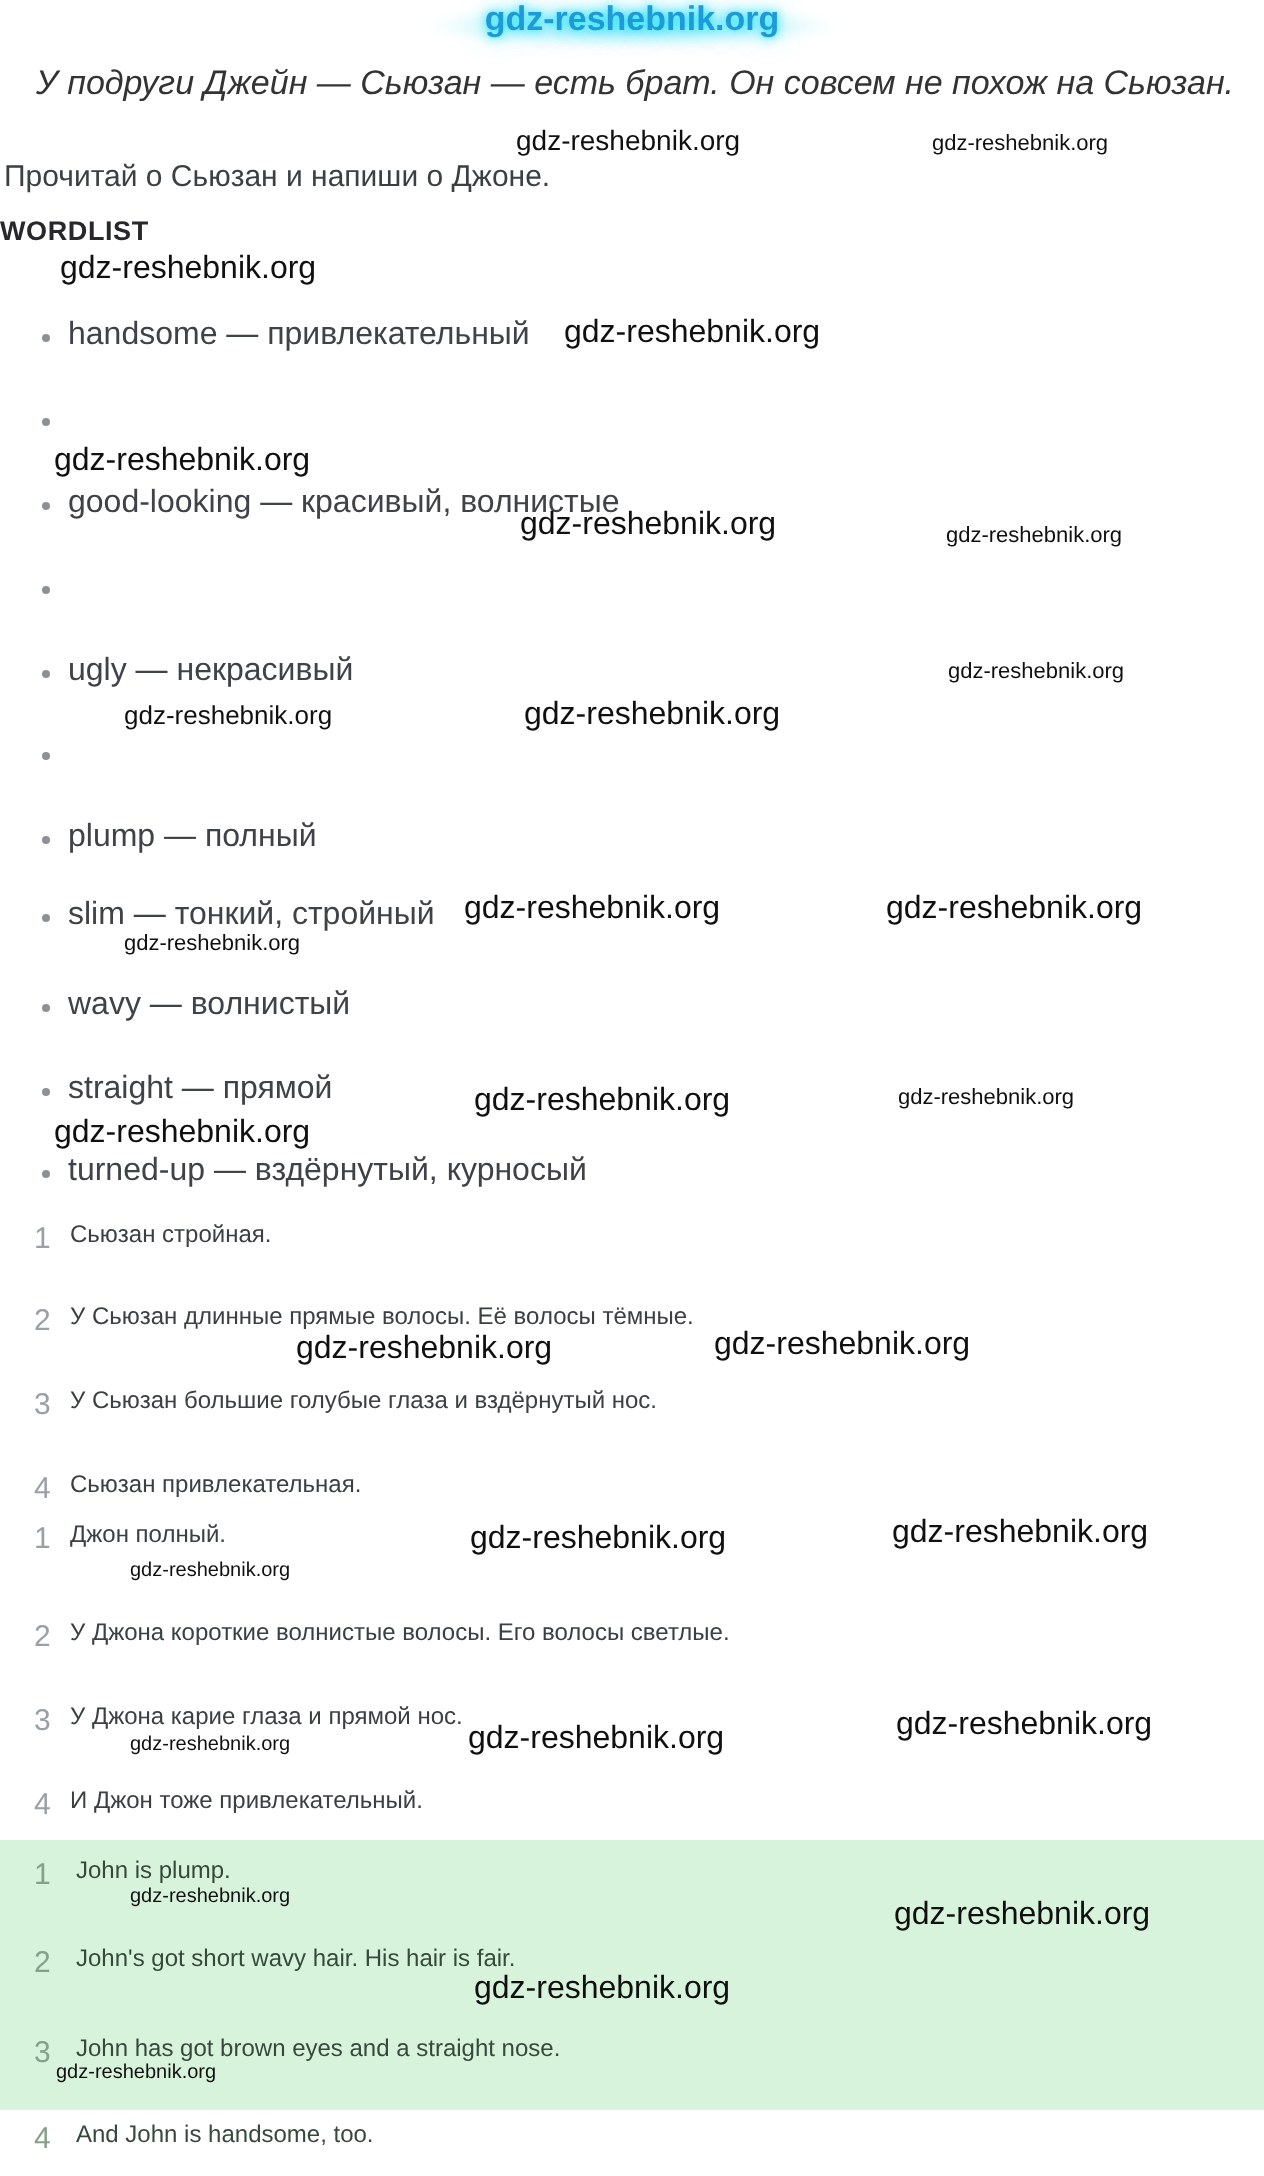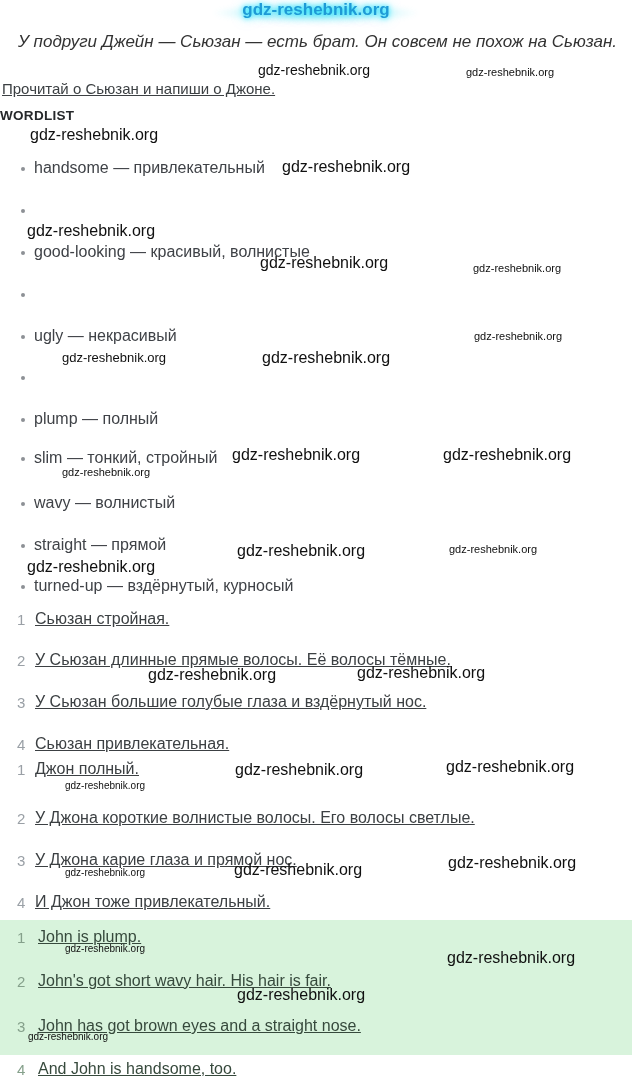--- a/index.html
+++ b/index.html
@@ -29,43 +29,42 @@
     position:relative; font-size:17px; font-weight:700; color:#1e9ad6;
     text-shadow:0 0 5px rgba(0,225,255,.9), 0 0 12px rgba(0,225,255,.55);
   }
   
   .intro1 {
     position:absolute; left:2px; top:32px; font-size:17px; font-style:italic;
     color:#333333; white-space:nowrap;margin-left:16px;
   }
   .intro2 {
     position:absolute; left:2px; top:80px; font-size:15px;
-    color:#3c4043; white-space:nowrap;text-decoration:underline;
+    color:#3c4043; white-space:nowrap;
   }
   .wl-title {
     position:absolute; left:0; top:108px; font-size:13.5px; font-weight:700;
     color:#26282b; letter-spacing:.3px;
   }
   
   .wl-item { position:absolute; left:0; width:600px; height:22px; }
   .dot {
     position:absolute; left:21px; top:8px; width:4px; height:4px;
     border-radius:50%; background:#8d9095;
   }
   .wl-text {
     position:absolute; left:34px; top:0; font-size:16px; color:#3f4247;
     white-space:nowrap;
   }
   
   .num-item { position:absolute; left:0; width:632px; height:22px; }
   .num { position:absolute; left:17px; top:1px; font-size:15px; color:#9aa0a6; }
   .txt {
-    position:absolute; left:35px; top:0; font-size:16px; color:#3c4043;
+    position:absolute; left:35px; top:0; font-size:12px; color:#3c4043;
     white-space:nowrap;
-    text-decoration:underline;
   }
   .num-item.en .num { left:17px; color:#85a08b; }
   .num-item.en .txt { left:38px; color:#36493c; }
   
   .wm {
     position:absolute; color:#101010; white-space:nowrap; z-index:5;
   }
 </style>
 </head>
 <body>

